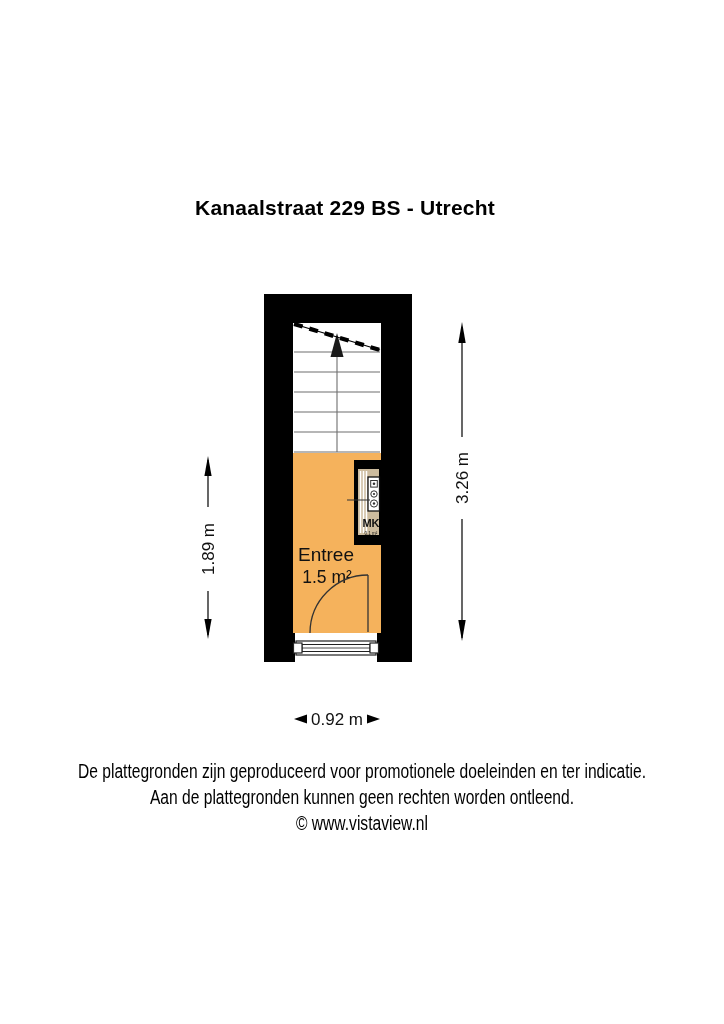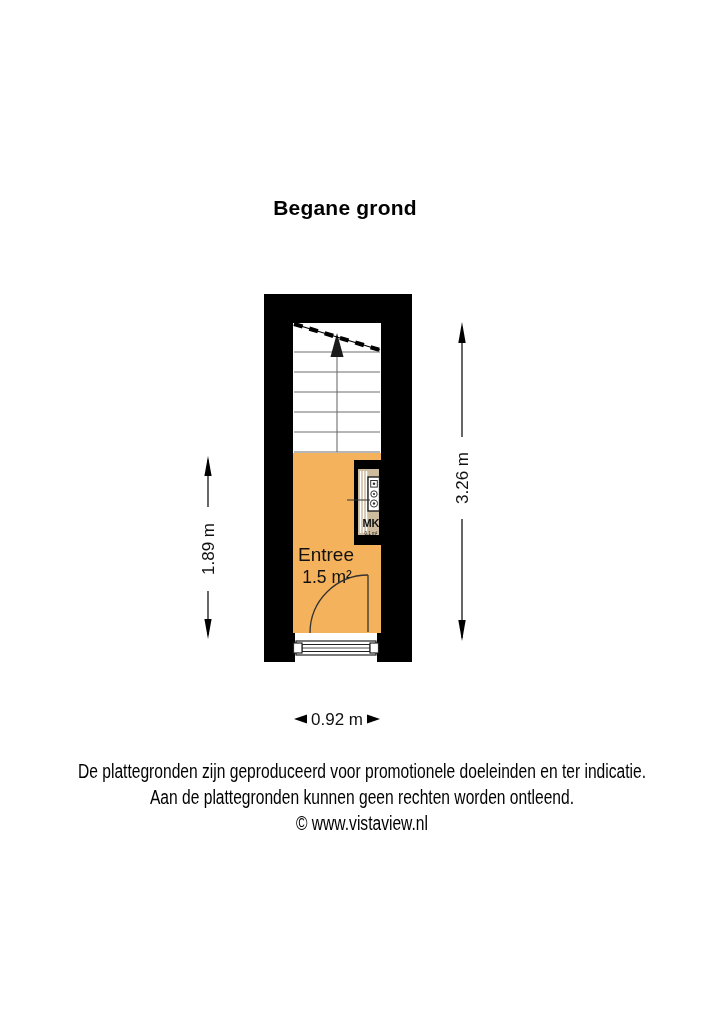--- a/index.html
+++ b/index.html
@@ -17,21 +17,21 @@
   .footer{position:absolute;top:758px;left:-138px;width:1000px;text-align:center;
           font-size:20px;line-height:26px;transform:scaleX(0.78);transform-origin:500px 0;}
   .footer div{white-space:nowrap;}
 </style>
 </head>
 <body>
 
 <div class="page">
 
   <div class="title">
-    <div>Begane grond</div>
+    <div>Kanaalstraat 229 BS - Utrecht</div>
   </div>
 
   <svg class="plan-svg" viewBox="0 0 724 1024">
 
     <rect x="264" y="294" width="148" height="368" fill="#000000"></rect>
 
     <rect x="293" y="323" width="88" height="130" fill="#ffffff"></rect>
 
     <rect x="293" y="453" width="88" height="180" fill="#F5B25C"></rect>
 

